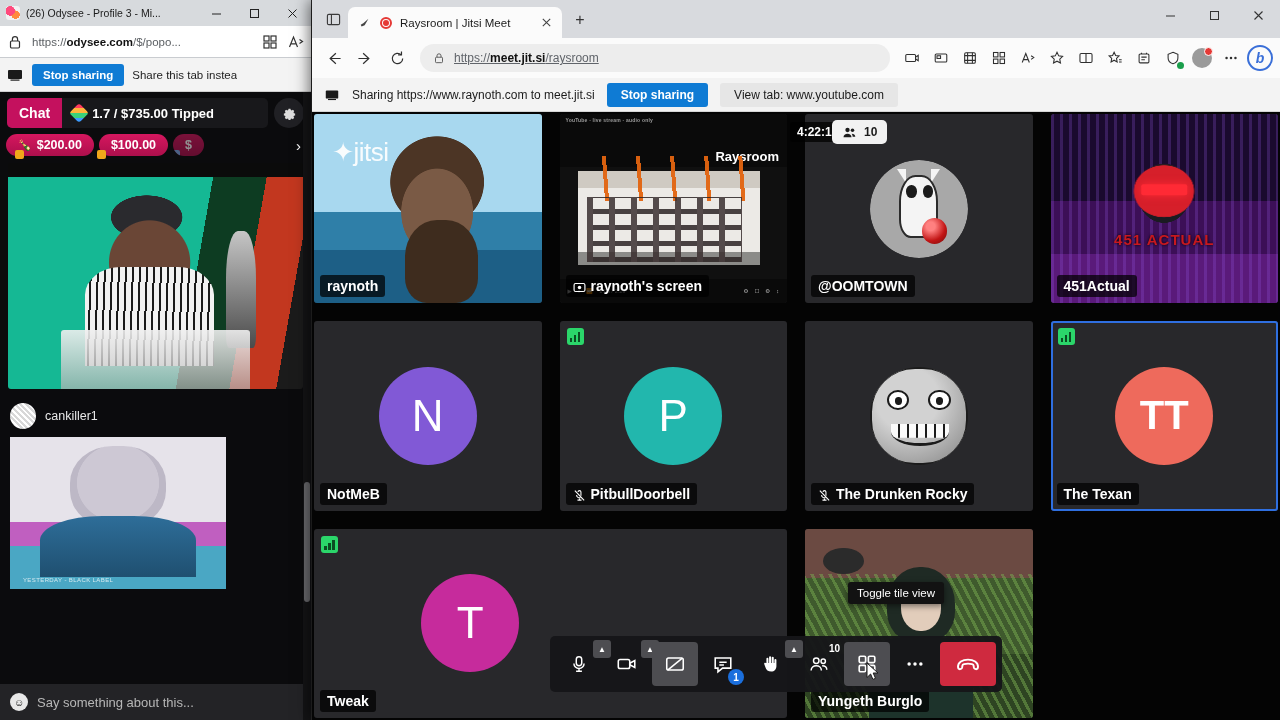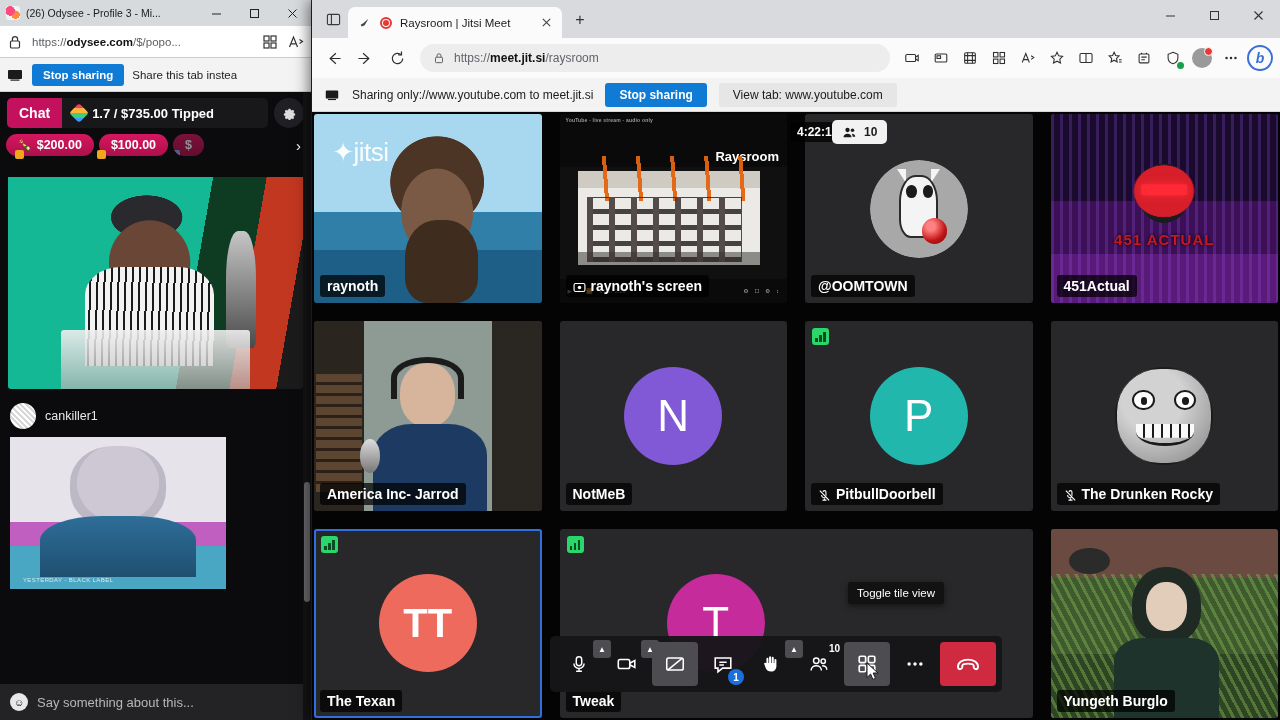--- a/index.html
+++ b/index.html
@@ -205,21 +205,21 @@
   }
   .nav-btn {
     width: 30px; height: 30px; display: flex; align-items: center; justify-content: center;
     color: #2f2f2f; flex: none;
   }
   .omnibox {
     flex: 1; height: 28px; background: #ededed; border-radius: 14px;
     display: flex; align-items: center; gap: 8px; padding: 0 12px; margin: 0 6px;
     min-width: 0;
   }
-  .omni-url { font-size: 12px; color: #60646a; white-space: nowrap; overflow: hidden; }
+  .omni-url { font-size: 12px; color: #60646a; white-space: nowrap; overflow: hidden; text-decoration: underline; }
   .omni-url b { color: #111; font-weight: 700; }
   .tb-icons { display: flex; align-items: center; gap: 1px; }
   .tb-ic {
     width: 28px; height: 28px; display: flex; align-items: center; justify-content: center;
     color: #2f2f2f; flex: none; position: relative;
   }
   .tb-avatar {
     width: 20px; height: 20px; border-radius: 50%; background: #9a9a9a; position: relative;
   }
   .tb-avatar::after {
@@ -750,21 +750,21 @@
           <span class="bing-btn">b</span>
         </div>
       </div>
     </div>
 
     <div class="edge-sharebar">
       <svg width="16" height="16" viewBox="0 0 18 18">
         <rect x="2" y="4" width="14" height="9" rx="1" fill="#1b1b1b"></rect>
           <rect x="4.5" y="13.5" width="9" height="1.2" fill="#1b1b1b"></rect>
       </svg>
-      <div class="share-txt">Sharing only://www.youtube.com to meet.jit.si</div>
+      <div class="share-txt">Sharing https://www.raynoth.com to meet.jit.si</div>
       <div class="edge-sharebtn">Stop sharing</div>
       <div class="edge-viewtab">View tab: www.youtube.com</div>
     </div>
 
     <div class="jitsi">
       <div class="tile-grid">
 
         <div class="tile">
           <div class="v-raynoth">
               <div class="beard"></div>
@@ -825,32 +825,20 @@
           <div class="v-451">
             <div class="emb"></div>
               <div class="eyes"></div>
             <div class="word">451 ACTUAL</div>
           </div>
           <div class="nametag">
             <span>451Actual</span>
           </div>
         </div>
 
-        <div class="tile">
-          <div class="v-jarrod">
-            <div class="shelf"></div>
-              <div class="head"></div>
-              <div class="phones"></div>
-            <div class="body"></div>
-              <div class="mic2"></div>
-          </div>
-          <div class="nametag">
-            <span>America Inc- Jarrod</span>
-          </div>
-        </div>
 
         <div class="tile">
           <div class="avatar-circle" style="background:#8159d6">
             <span>N</span>
           </div>
           <div class="nametag">
             <span>NotMeB</span>
           </div>
         </div>
 

